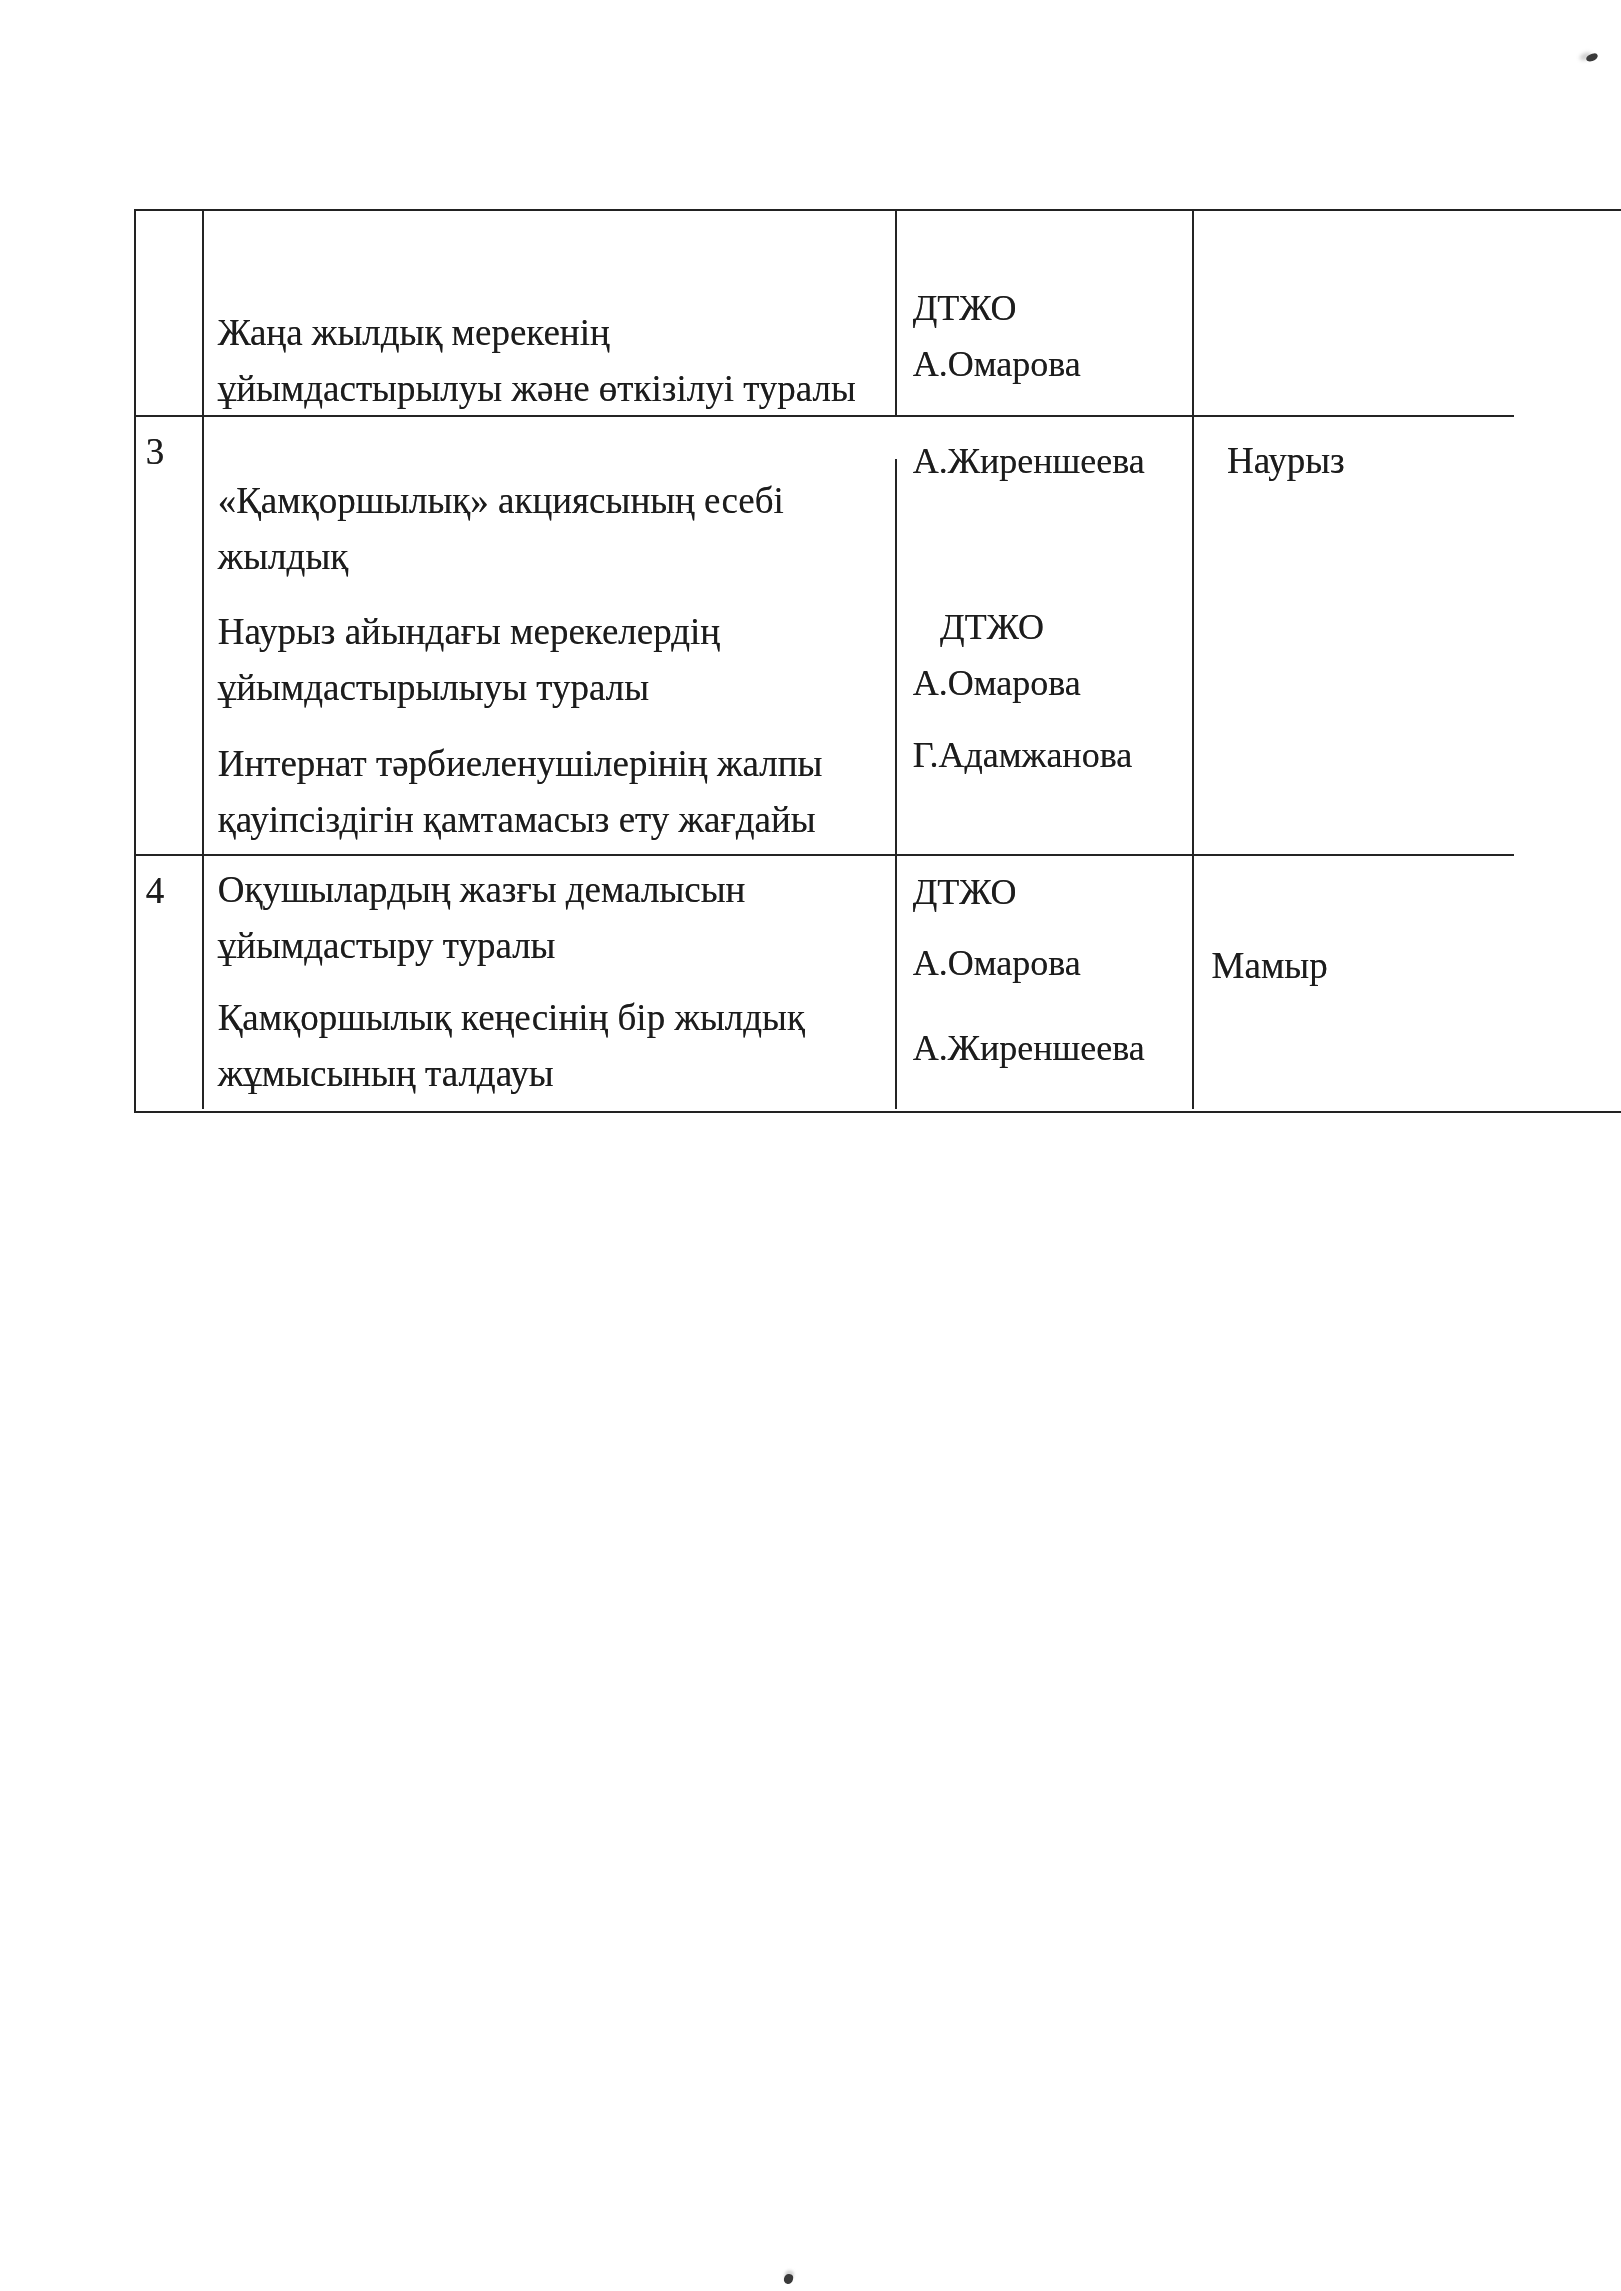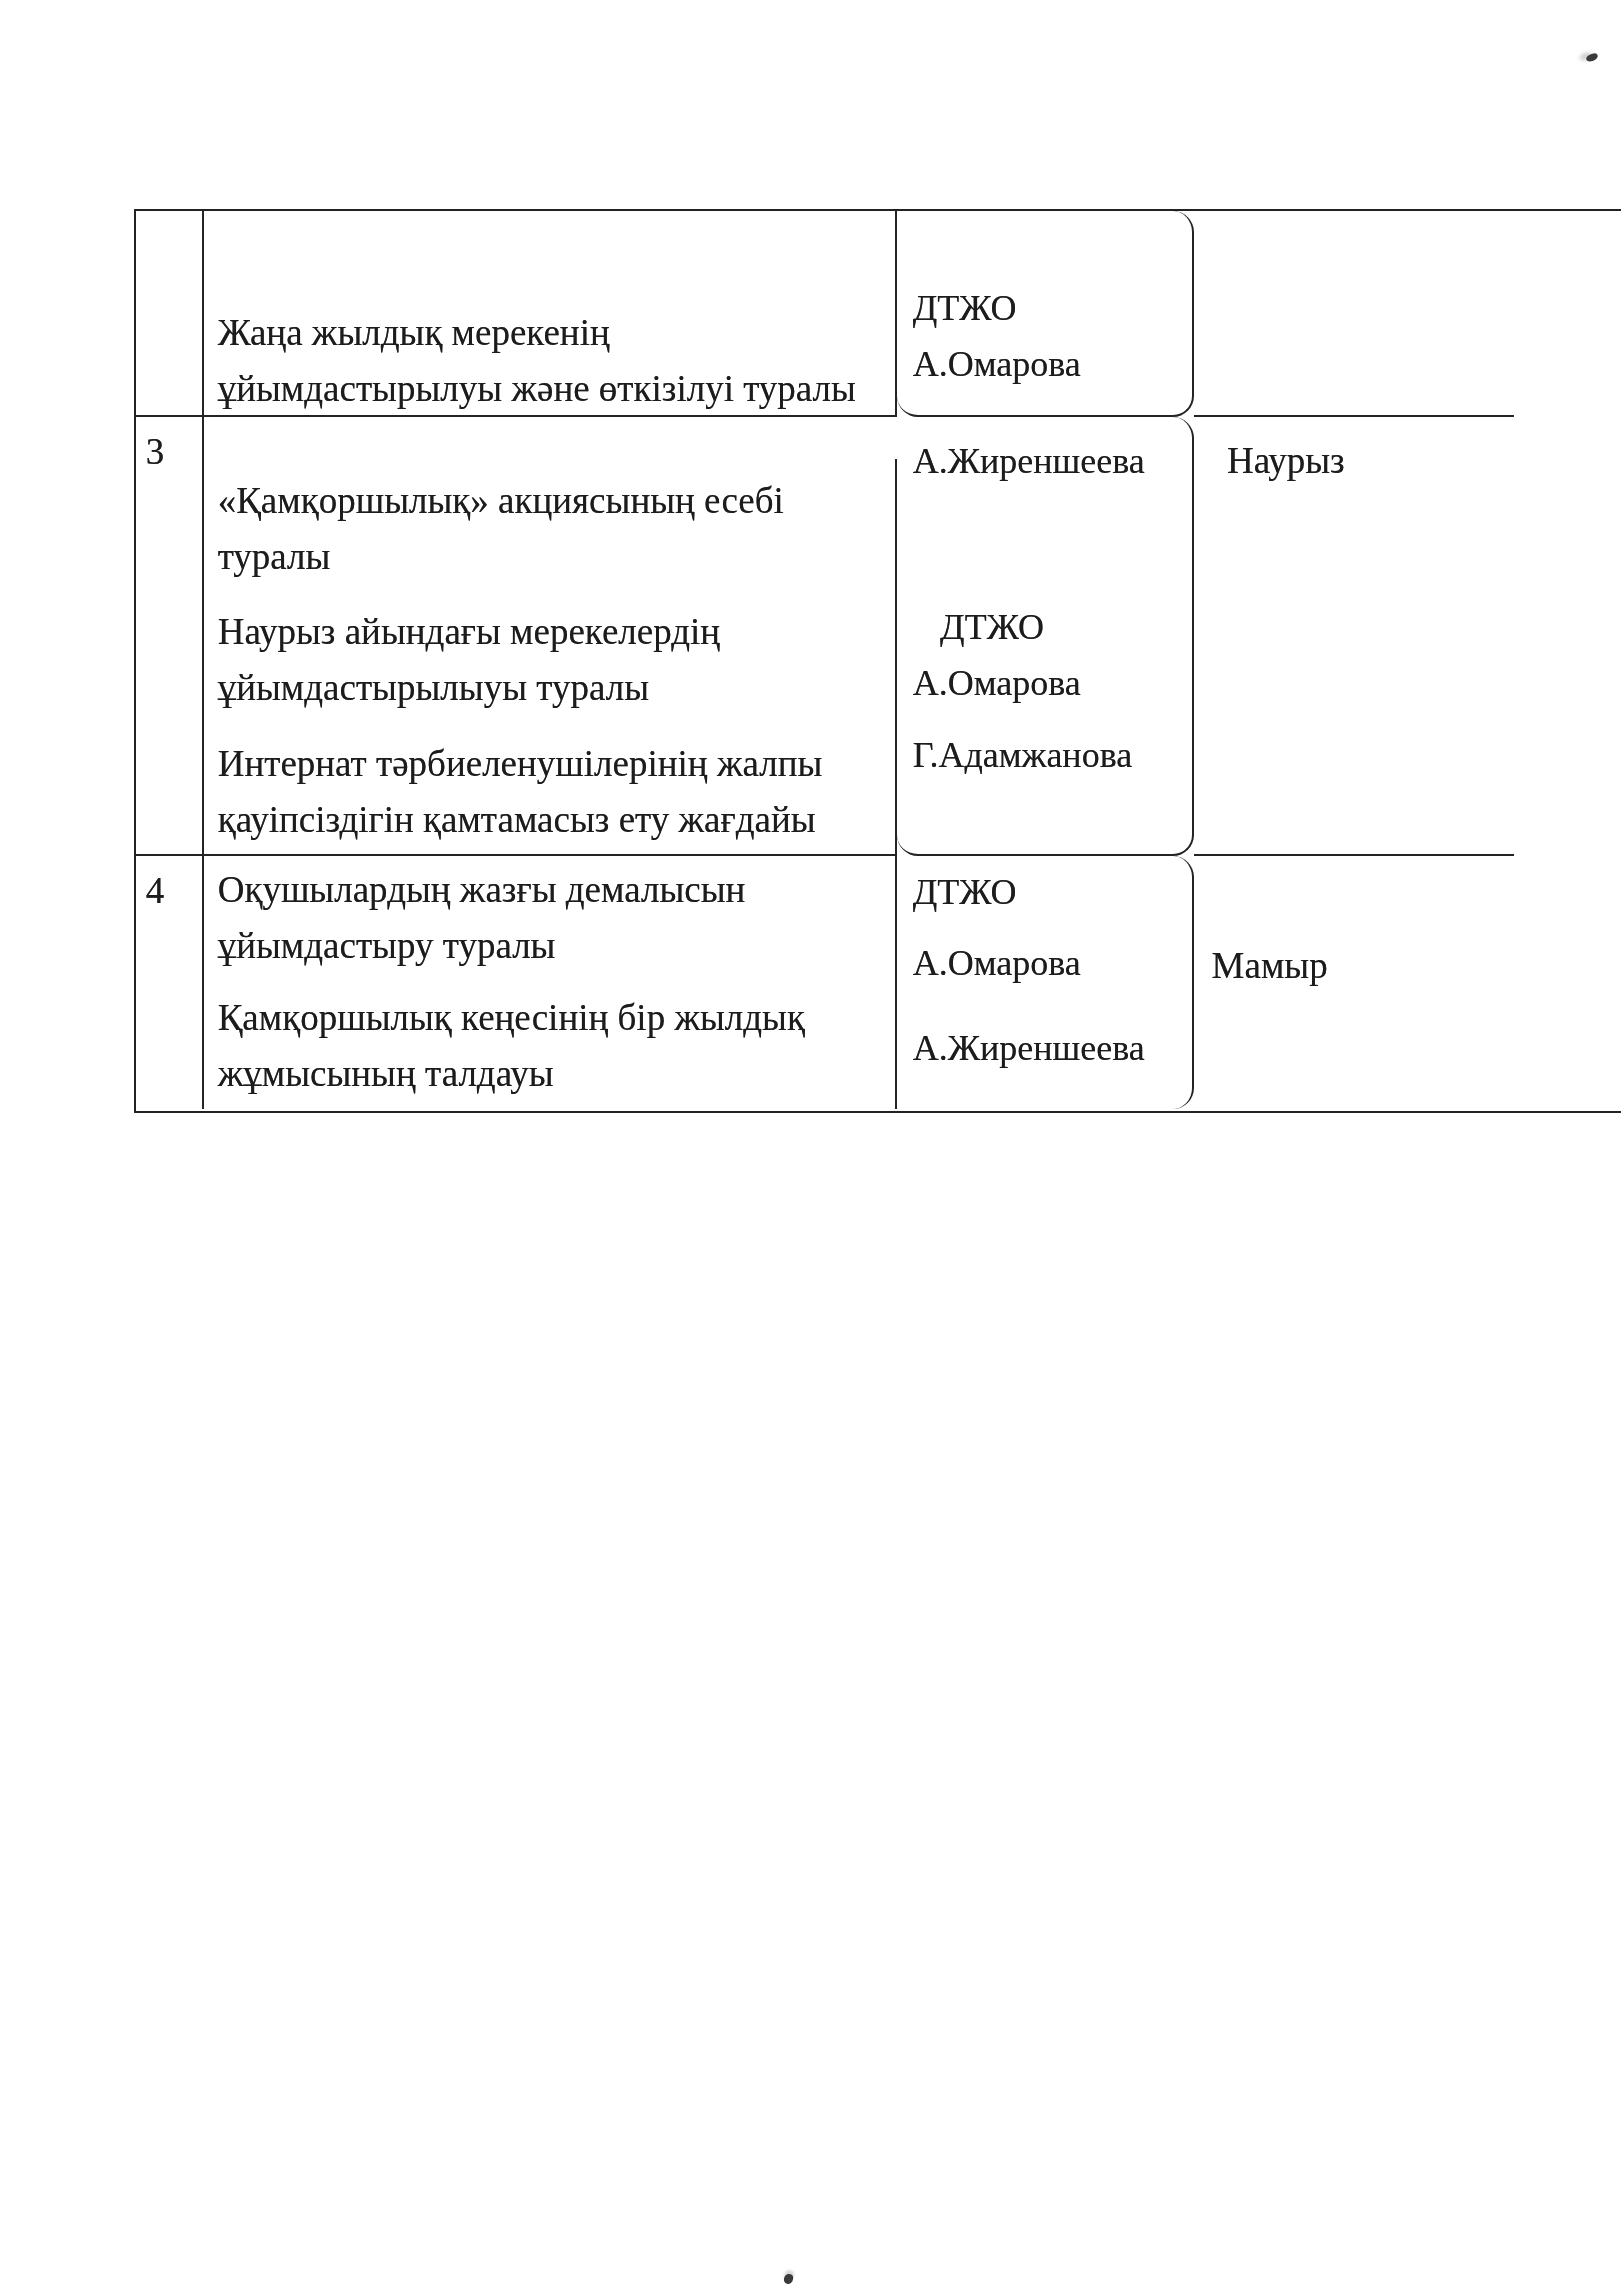--- a/index.html
+++ b/index.html
@@ -46,21 +46,20 @@
     padding-left: 13.7px;
     padding-right: 5.9px;
   }
   .topic-cell .para { margin: 0 0 19.6px 0; }
   .topic-cell .para:last-child { margin-bottom: 0; }
   .line { display: block; white-space: nowrap; }
   .resp-cell {
     font-size: 36px;
     line-height: 56px;
     padding-left: 15.7px;
-    border-radius: 21px;
   }
   .month-cell {
     font-size: 37px;
     line-height: 56px;
   }
   
   .r1.topic-cell { padding-top: 94px; }
   .r1.resp-cell  { padding-top: 69px; }
   .r2.topic-cell { padding-top: 13.7px; margin-top: 42px; }
   .r2.resp-cell  { padding-top: 15.7px; }
@@ -118,21 +117,21 @@
     <div class="cell month-cell r1 last-col">
       <span></span>
     </div>
 
     <div class="cell num-cell r2">
       <span>3</span>
     </div>
     <div class="cell topic-cell r2">
       <p class="para">
         <span class="line">«Қамқоршылық» акциясының есебі</span>
-        <span class="line">туралы</span>
+        <span class="line">жылдық</span>
       </p>
       <p class="para">
         <span class="line">Наурыз айындағы мерекелердің</span>
         <span class="line">ұйымдастырылыуы туралы</span>
       </p>
       <p class="para">
         <span class="line">Интернат тәрбиеленушілерінің жалпы</span>
         <span class="line">қауіпсіздігін қамтамасыз ету жағдайы</span>
       </p>
     </div>

